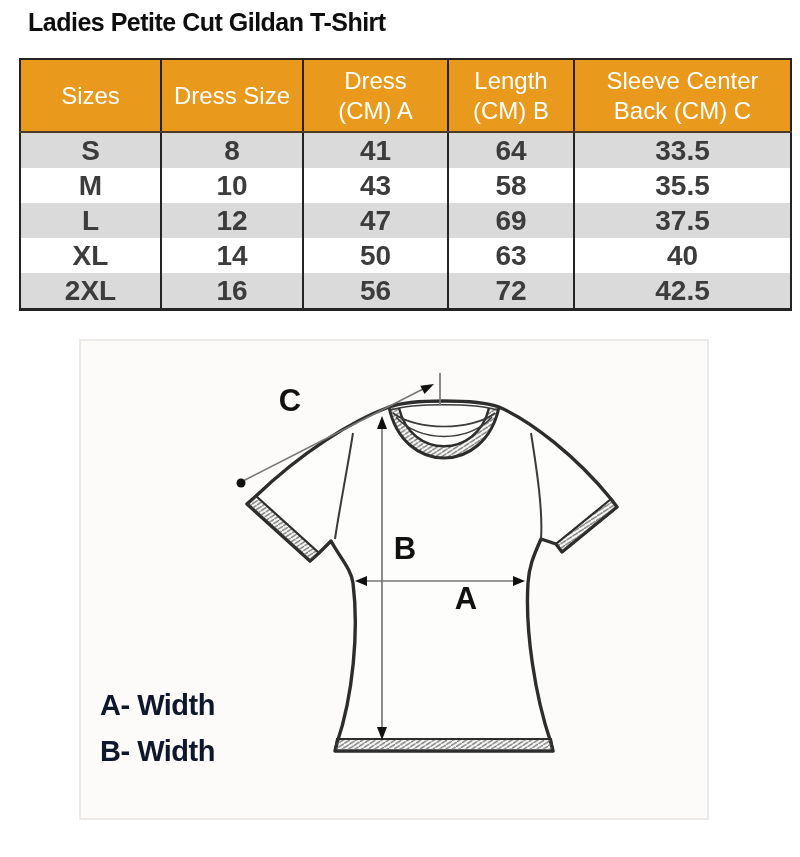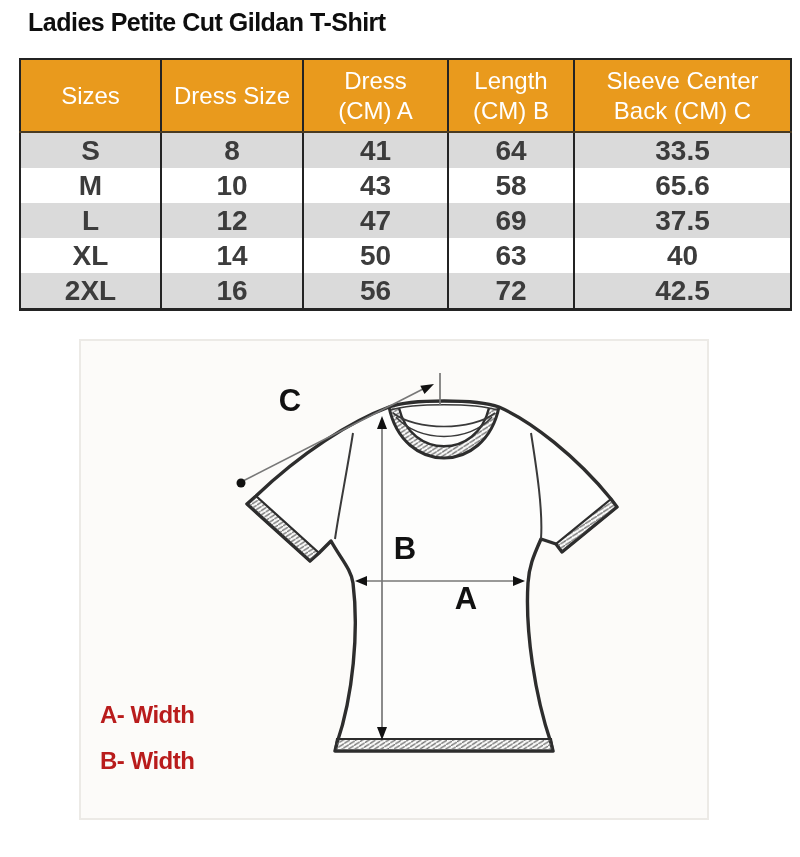--- a/index.html
+++ b/index.html
@@ -34,22 +34,22 @@
   }
   .size-table tbody tr.alt td{background:#DADADA;}
   .size-table tbody tr.plain td{background:#ffffff;}
   
   .diagram-box{
     position:absolute;left:79px;top:339px;width:630px;height:481px;
     box-sizing:border-box;background:#FCFBF9;border:2px solid #ECEAE6;
   }
   .diagram-box svg{position:absolute;left:0;top:0;width:626px;height:477px;}
   .legend{
-    position:absolute;left:19px;top:351px;
-    font-size:24px;font-weight:bold;color:#b91c1c;line-height:46px;
+    position:absolute;left:19px;top:341px;
+    font-size:29px;font-weight:bold;color:#0f172a;line-height:46px;
     letter-spacing:-0.5px;white-space:nowrap;
   }
   .legend div{height:46px;}
   .marker-label{
     font-family:"Liberation Sans","DejaVu Sans",sans-serif;
     font-size:31px;font-weight:bold;fill:#111111;
   }
 </style>
 </head>
 <body>
@@ -94,21 +94,21 @@
       <td>8</td>
       <td>41</td>
       <td>64</td>
       <td>33.5</td>
     </tr>
     <tr class="plain">
       <td>M</td>
       <td>10</td>
       <td>43</td>
       <td>58</td>
-      <td>65.6</td>
+      <td>35.5</td>
     </tr>
     <tr class="alt">
       <td>L</td>
       <td>12</td>
       <td>47</td>
       <td>69</td>
       <td>37.5</td>
     </tr>
     <tr class="plain">
       <td>XL</td>

